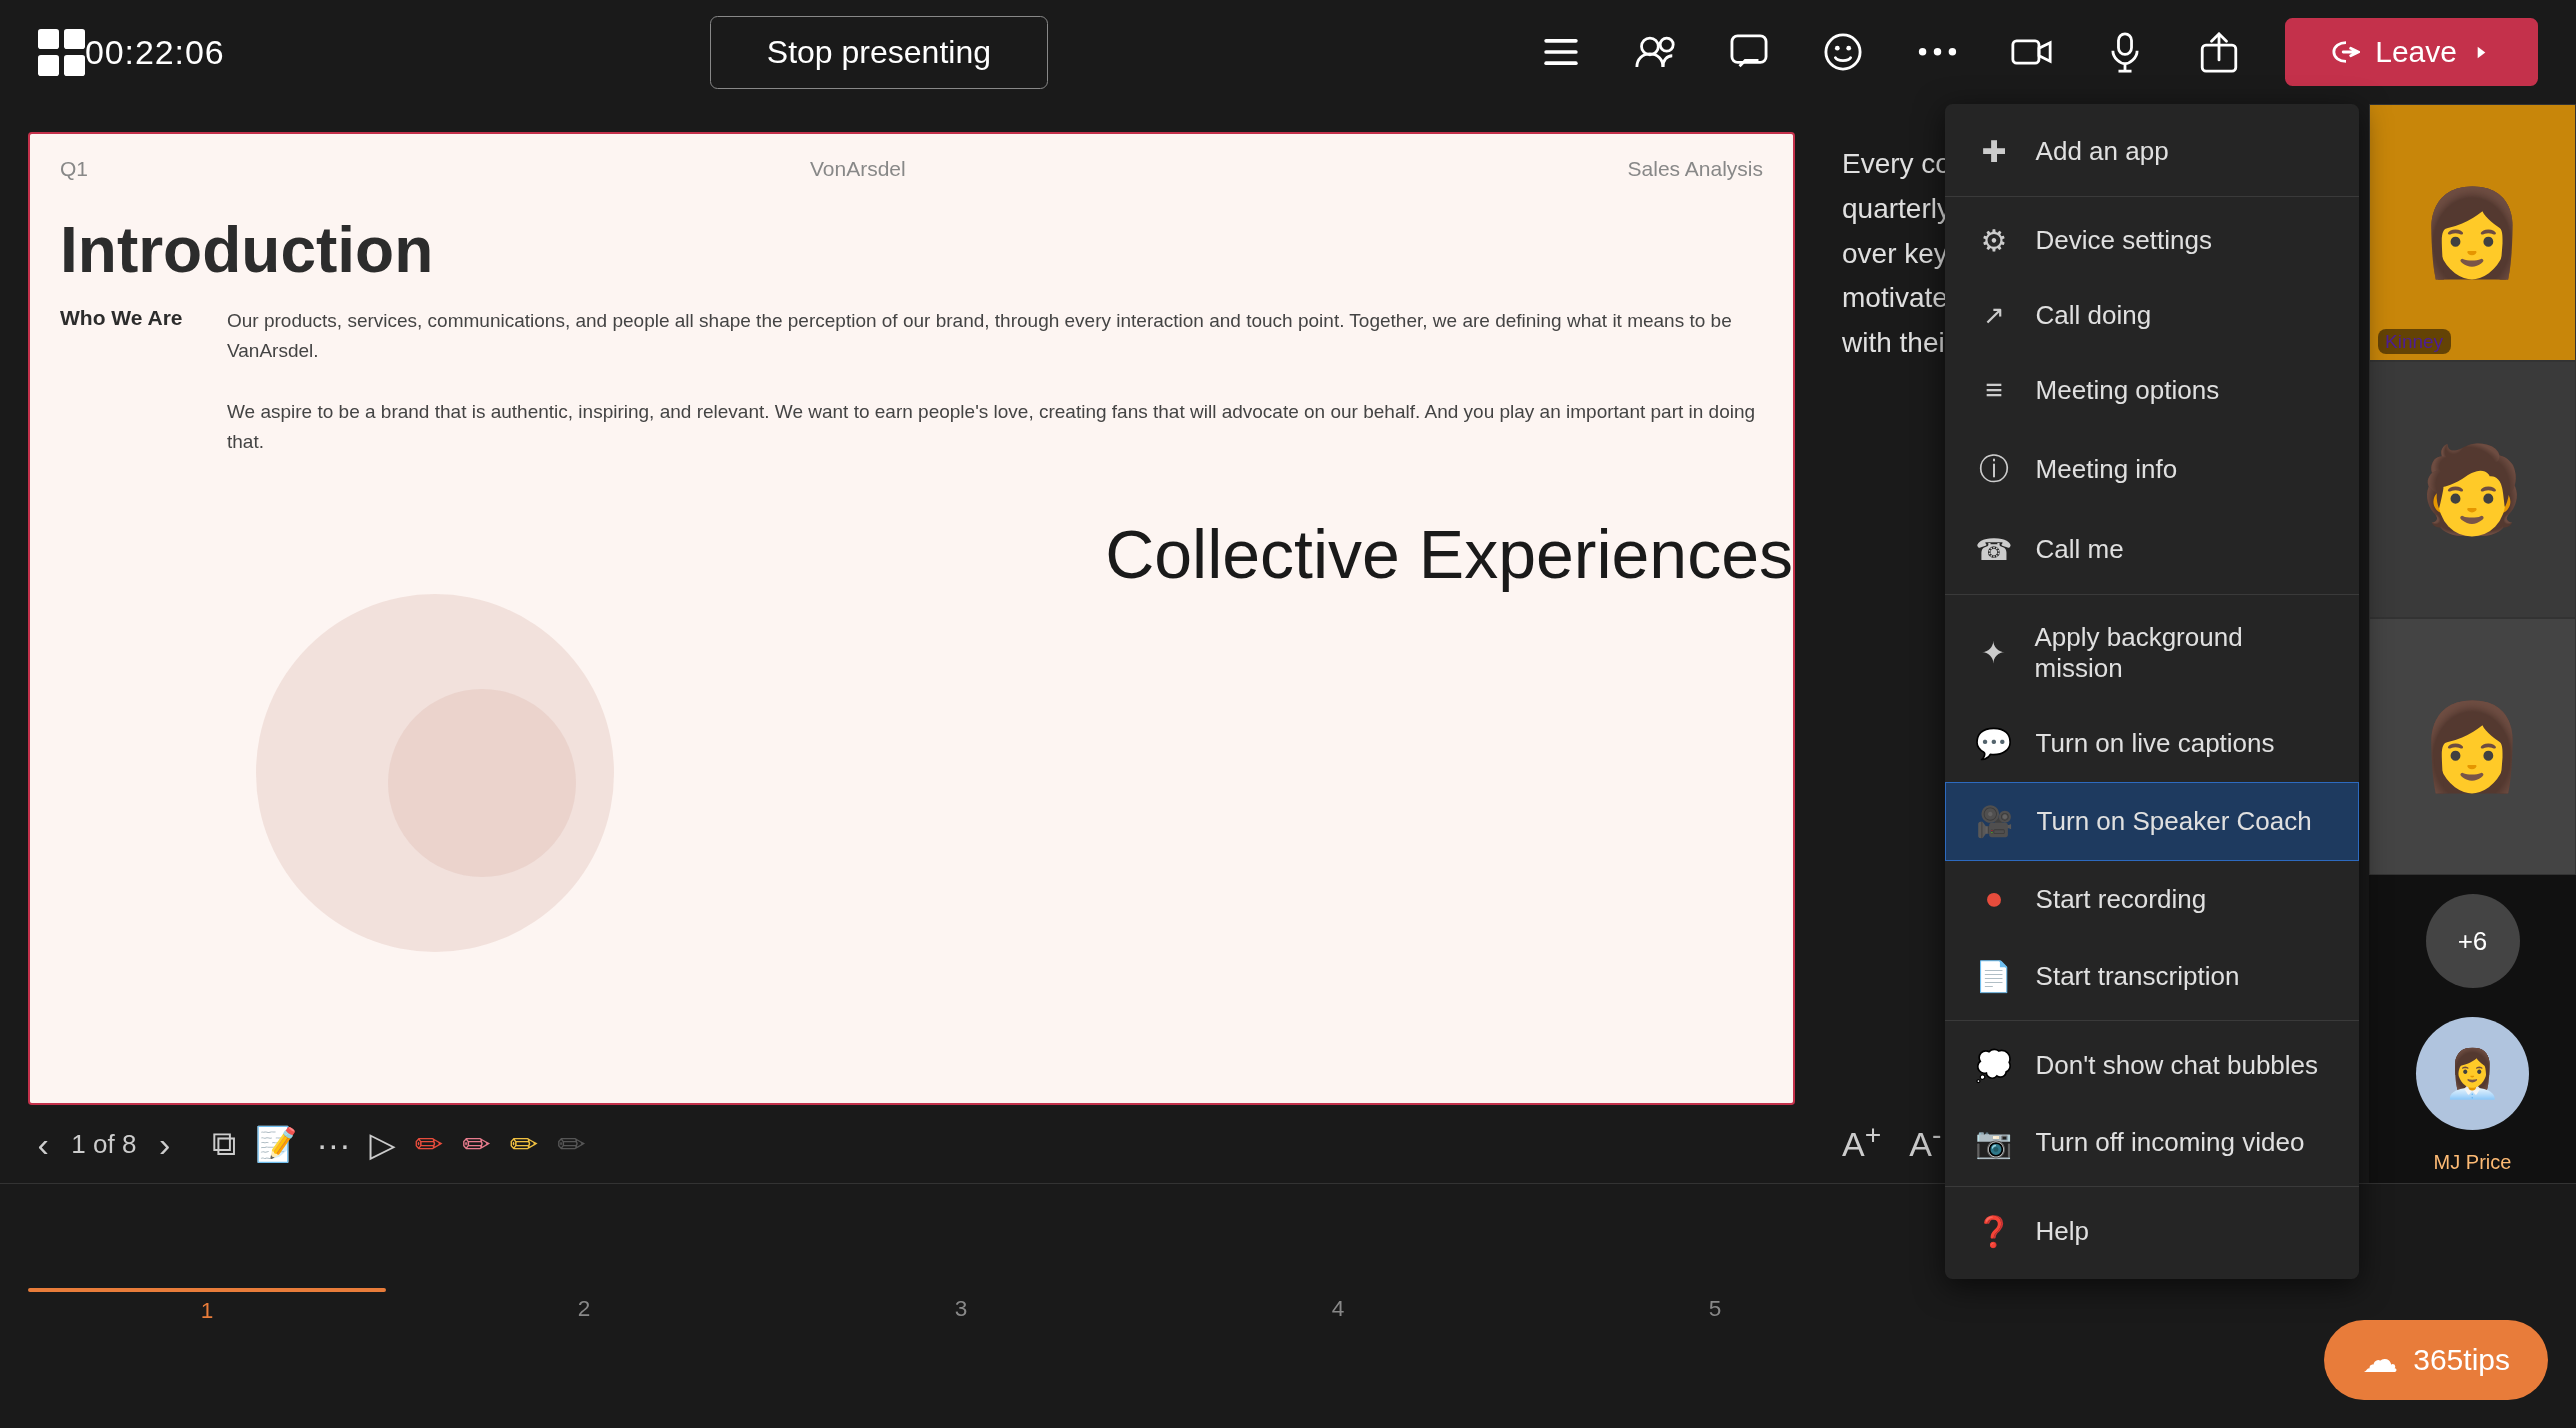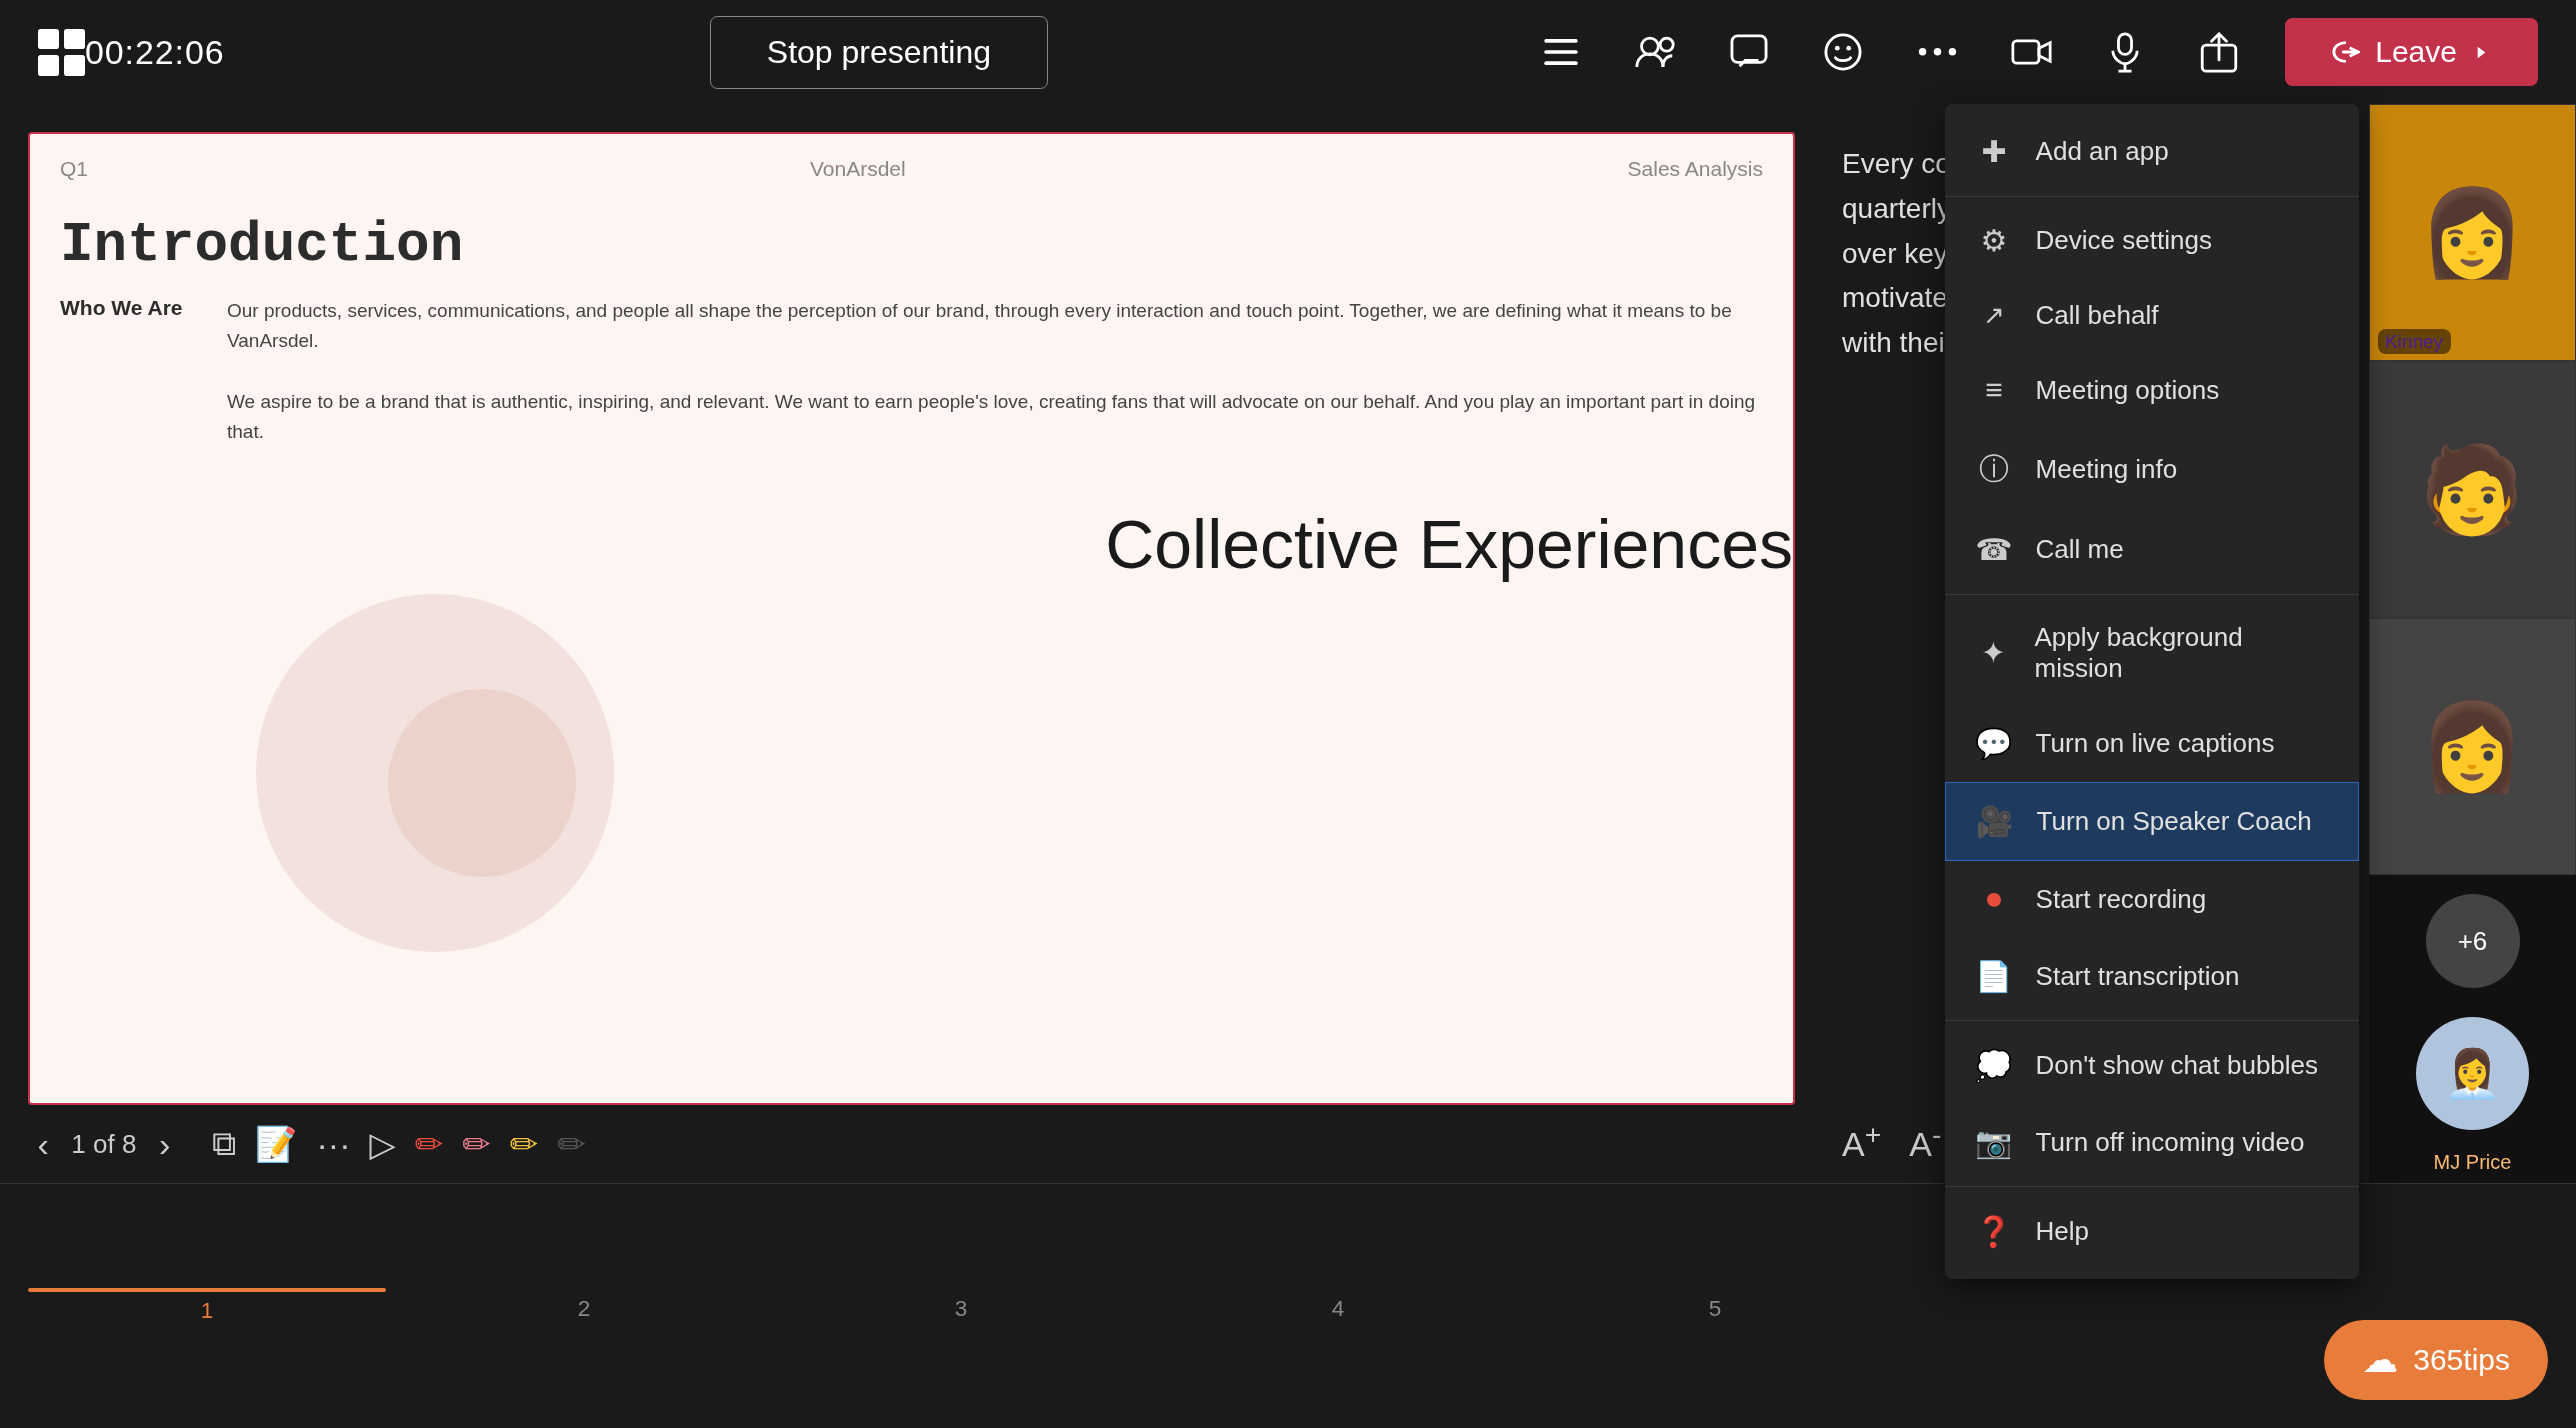--- a/index.html
+++ b/index.html
@@ -117,25 +117,24 @@
       color: #2c2c2c;
     }
     .slide-header {
       display: flex;
       justify-content: space-between;
       padding: 22.6px 30px;
       font-size: 21px;
       color: #888;
     }
     .slide-title {
-      font-size: 56px;
+      font-size: 64px;
       font-weight: 600;
       padding: 0 30px;
       margin-top: 9.4px;
-      font-family: Liberation Mono, monospace;
     }
     .slide-body {
       display: flex;
       padding: 19px 30px;
       gap: 16px;
     }
     .slide-who-we-are {
       font-size: 21px;
       font-weight: 600;
       width: 151px;
@@ -616,21 +615,21 @@
     <span class="menu-icon">✚</span>
     <span>Add an app</span>
   </div>
   <div class="menu-divider"></div>
   <div class="menu-item">
     <span class="menu-icon">⚙</span>
     <span>Device settings</span>
   </div>
   <div class="menu-item">
     <span class="menu-icon" style="font-size:26px;">↗</span>
-    <span>Call behalf</span>
+    <span>Call doing</span>
   </div>
   <div class="menu-item">
     <span class="menu-icon">≡</span>
     <span>Meeting options</span>
   </div>
   <div class="menu-item">
     <span class="menu-icon">ⓘ</span>
     <span>Meeting info</span>
   </div>
   <div class="menu-item">

